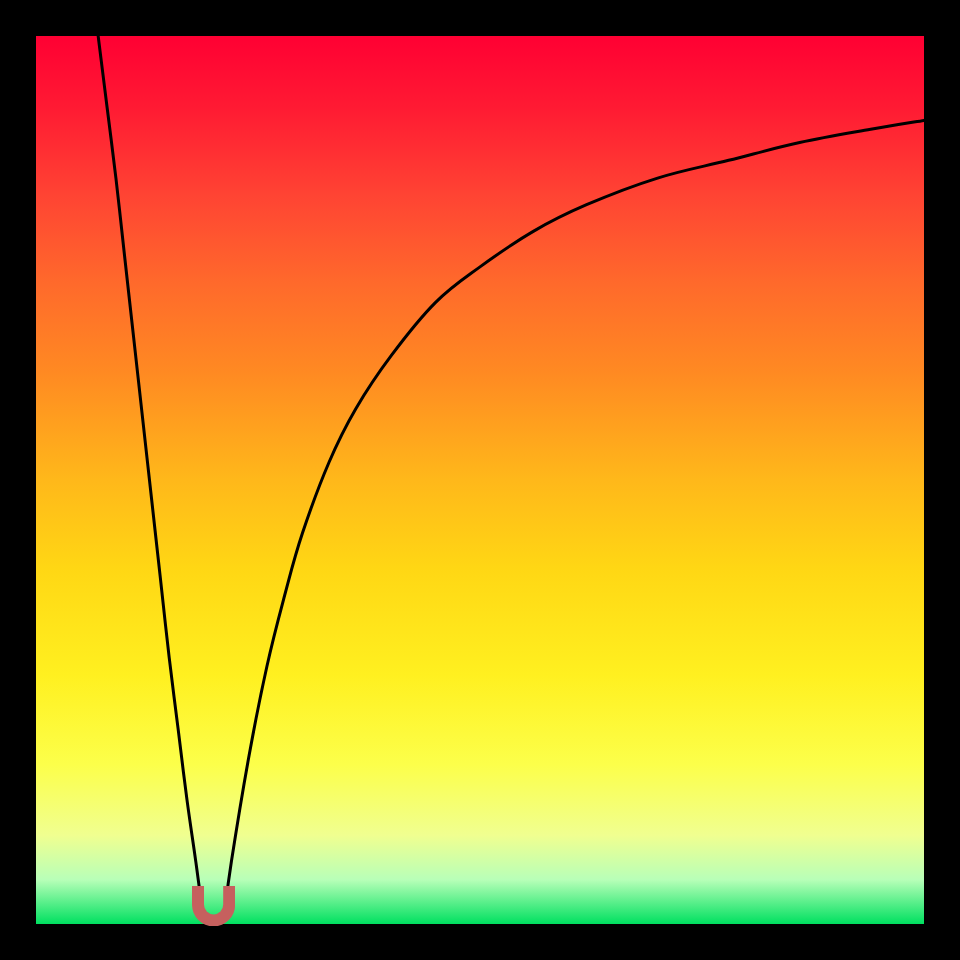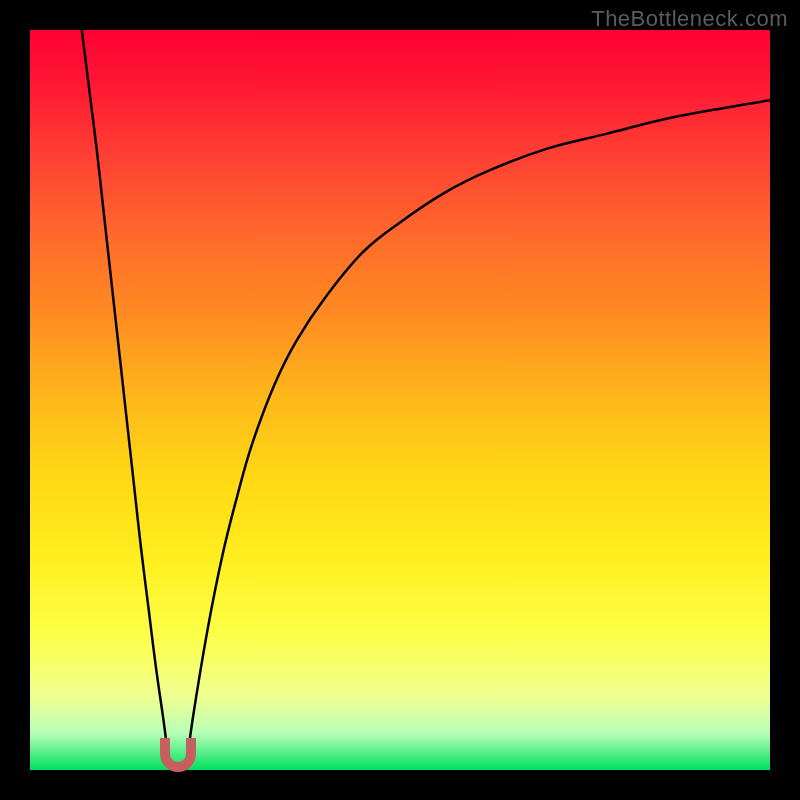--- a/index.html
+++ b/index.html
@@ -57,21 +57,20 @@
     border: 10px solid #c6605e;
     border-top: none;
     border-radius: 0 0 18px 18px;
     background: transparent;
   }
 </style>
 </head>
 <body>
 
 <div class="stage">
-  <div class="watermark">TheBottleneck.com</div>
 
   <div class="plot">
     <div class="gradient"></div>
     <svg class="curve-layer" viewBox="0 0 740 740" preserveAspectRatio="none">
       <path fill="none" stroke="#000000" stroke-width="2.5" stroke-linecap="round" d="M 51.800000000000004 0 C 53.132000000000005 10.655999999999988, 56.536 37.887999999999934, 59.2 59.19999999999993 C 61.864000000000004 80.51199999999993, 63.93599999999999 95.75599999999997, 66.6 118.39999999999998 C 69.264 141.04399999999998, 71.336 161.024, 74 185 C 76.664 208.976, 78.736 227.62399999999997, 81.4 251.59999999999997 C 84.06400000000001 275.57599999999996, 86.136 294.22400000000005, 88.8 318.20000000000005 C 91.464 342.17600000000004, 93.536 360.824, 96.2 384.8 C 98.864 408.776, 100.936 427.424, 103.60000000000001 451.4 C 106.26400000000001 475.376, 108.336 495.356, 111 518 C 113.664 540.644, 115.736 555.888, 118.4 577.2 C 121.06400000000001 598.5120000000001, 123.13600000000001 616.42, 125.80000000000001 636.4 C 128.464 656.38, 130.80239999999998 670.884, 133.2 688.2 C 135.5976 705.5160000000001, 138.05440000000002 724.6080000000001, 139.12 732.6"></path>
       <path fill="none" stroke="#000000" stroke-width="2.5" stroke-linecap="round" d="M 156.88 732.6 C 157.94559999999998 724.6080000000001, 159.0704 712.176, 162.8 688.2 C 166.52960000000002 664.224, 172.272 628.704, 177.6 599.4 C 182.928 570.096, 187.072 549.376, 192.4 525.4 C 197.728 501.424, 201.872 486.18, 207.20000000000002 466.2 C 212.52800000000002 446.21999999999997, 215.34 434.38, 222 414.4 C 228.66 394.41999999999996, 236.20800000000003 373.84799999999996, 244.20000000000002 355.2 C 252.192 336.552, 257.07599999999996 326.784, 266.4 310.8 C 275.724 294.81600000000003, 284.012 282.38399999999996, 296 266.4 C 307.988 250.41599999999997, 319.68 235.32, 333 222 C 346.32 208.68, 355.348 203.05599999999998, 370 192.39999999999998 C 384.652 181.74399999999997, 398.41600000000005 172.12399999999997, 414.40000000000003 162.79999999999995 C 430.384 153.47599999999994, 440.15200000000004 148.5919999999999, 458.8 140.5999999999999 C 477.448 132.60799999999992, 496.688 125.05999999999996, 518 118.39999999999998 C 539.312 111.74, 555.888 108.92800000000003, 577.2 103.60000000000002 C 598.5120000000001 98.27200000000002, 615.088 93.46199999999997, 636.4 88.79999999999995 C 657.712 84.13799999999993, 676.9519999999999 81.02999999999993, 695.5999999999999 77.69999999999993 C 714.2479999999999 74.36999999999993, 732.008 71.63199999999995, 740 70.29999999999995"></path>
     </svg>
     <div class="marker" style="left: 130px; top: 708px; border-color: rgb(198, 96, 94);"></div>
   </div>
 </div>

